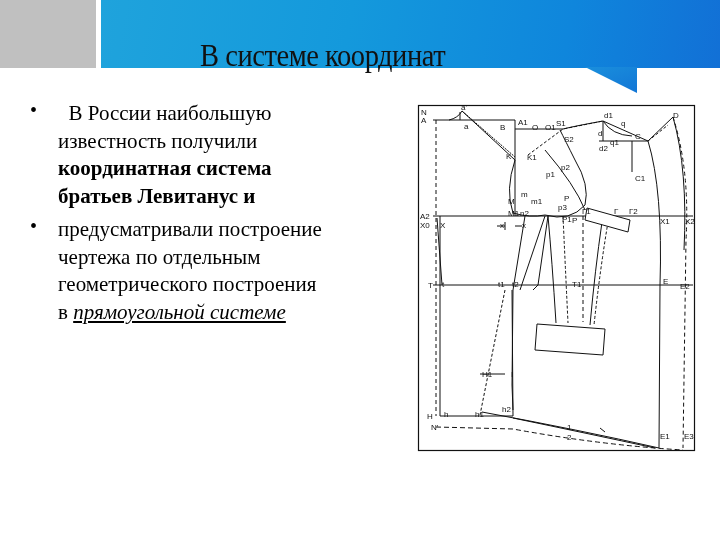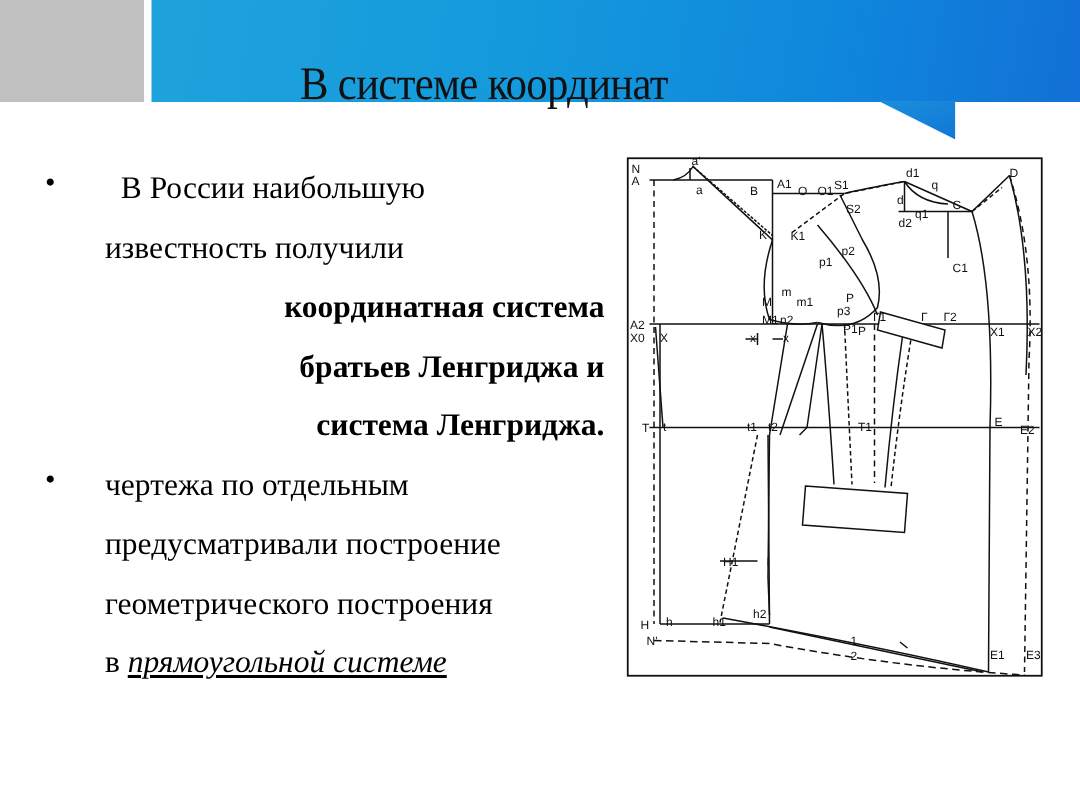--- a/index.html
+++ b/index.html
@@ -33,22 +33,22 @@
     position: absolute; left: 30px; top: 100px; width: 385px;
     font-family: "Liberation Serif", serif;
     font-size: 21px; line-height: 27.5px;
   }
   .bullet {
     position: relative; padding-left: 28px; margin-bottom: 2px;
   }
   .bullet .dot {
     position: absolute; left: 0; top: 0; font-size: 20px; line-height: 20px;
   }
-  .bullet p { margin: 12px; }
-  .b { font-weight: bold; text-align: right; }
+  .bullet p { margin: 0; }
+  .b { font-weight: bold; }
   .i { font-style: italic; text-decoration: underline; }
   .diagram {
     position: absolute; left: 415px; top: 102px; width: 285px; height: 352px;
   }
   .diagram svg { display: block; }
   .diagram text {
     font-family: "Liberation Sans", "DejaVu Sans", sans-serif;
     font-size: 8px; fill: #111;
   }
 </style>
@@ -59,27 +59,26 @@
 <div class="banner"></div>
 <div class="banner-tail"></div>
 <div class="title">В системе координат</div>
 
 <div class="content">
   <div class="bullet">
     <span class="dot">•</span>
     <p style="white-space:pre"><span>  В России наибольшую</span></p>
     <p>известность получили</p>
     <p class="b">координатная система</p>
-    <p class="b">братьев Ленгриджа и</p>
-    <p class="b">система Ленгриджа.</p>
+    <p class="b">братьев Левитанус и</p>
   </div>
   <div class="bullet" style="margin-top:6px">
     <span class="dot">•</span>
+    <p>предусматривали построение</p>
     <p>чертежа по отдельным</p>
-    <p>предусматривали построение</p>
     <p>геометрического построения</p>
     <p><span>в </span><span class="i">прямоугольной системе</span></p>
   </div>
 </div>
 
 <div class="diagram">
   <svg width="285" height="352" viewBox="415 102 285 352">
 
     <rect x="418.5" y="105.5" width="276" height="345" fill="#fff" stroke="#111" stroke-width="1.2"></rect>
     <g stroke="#111" stroke-width="1" fill="none">

